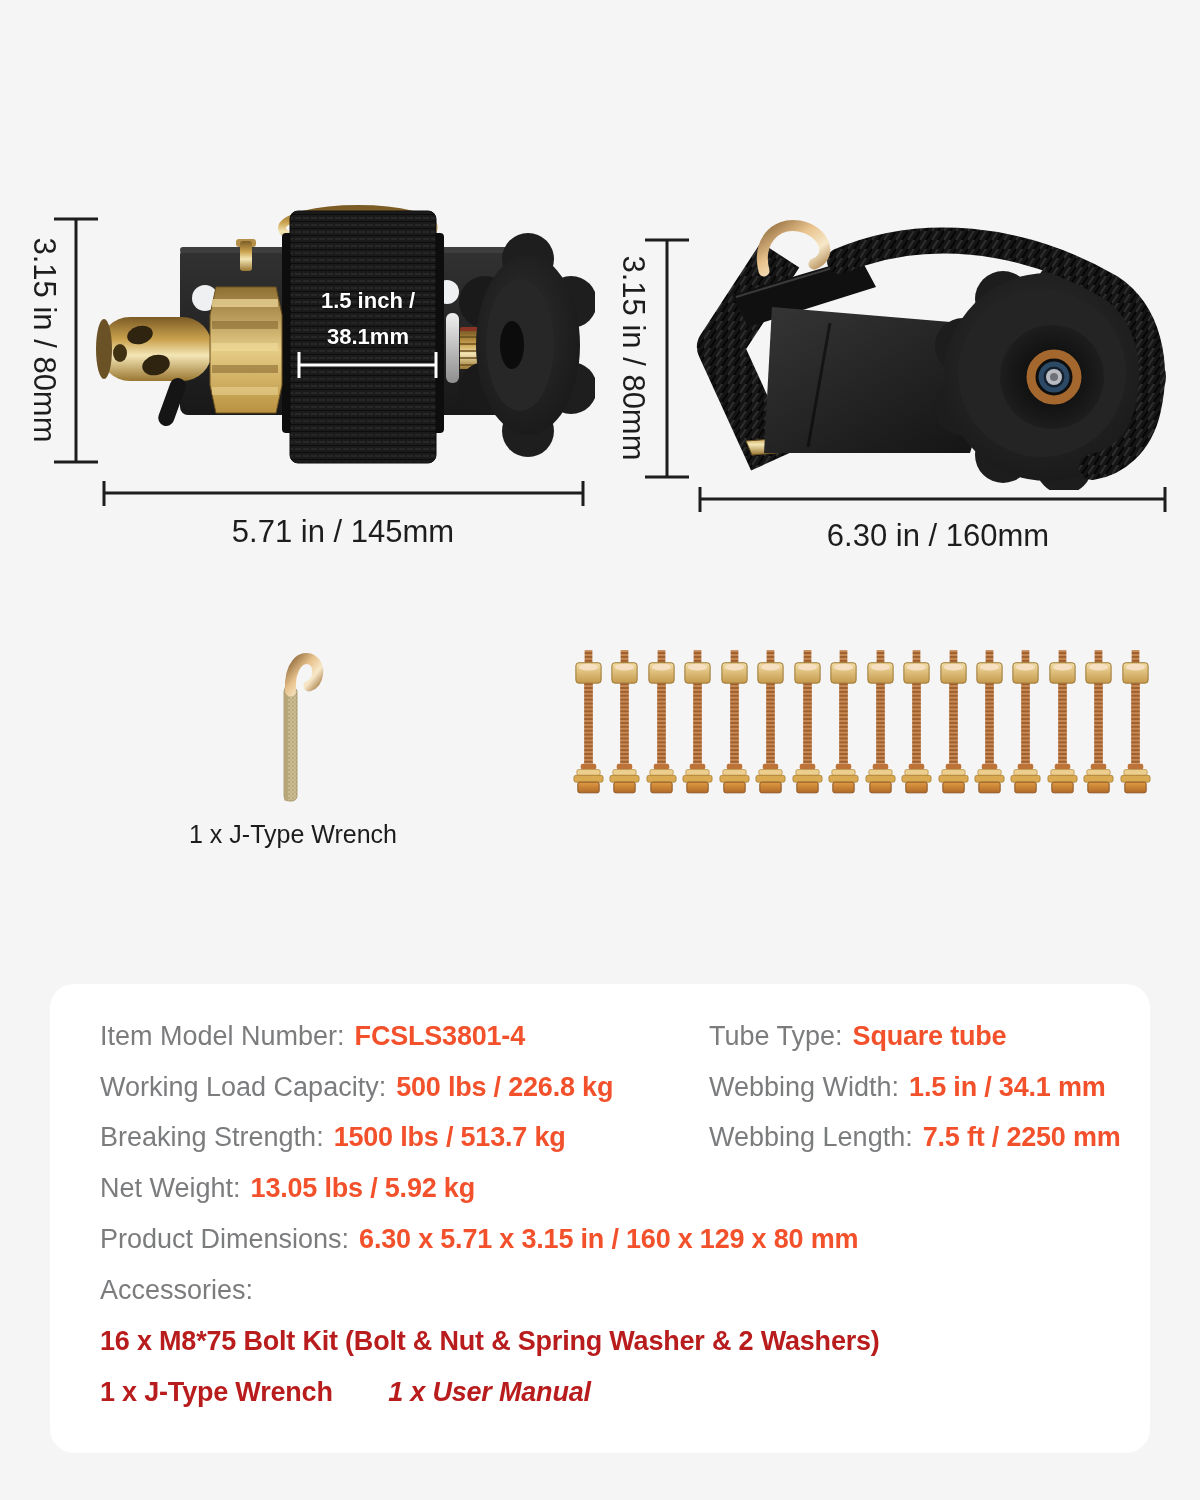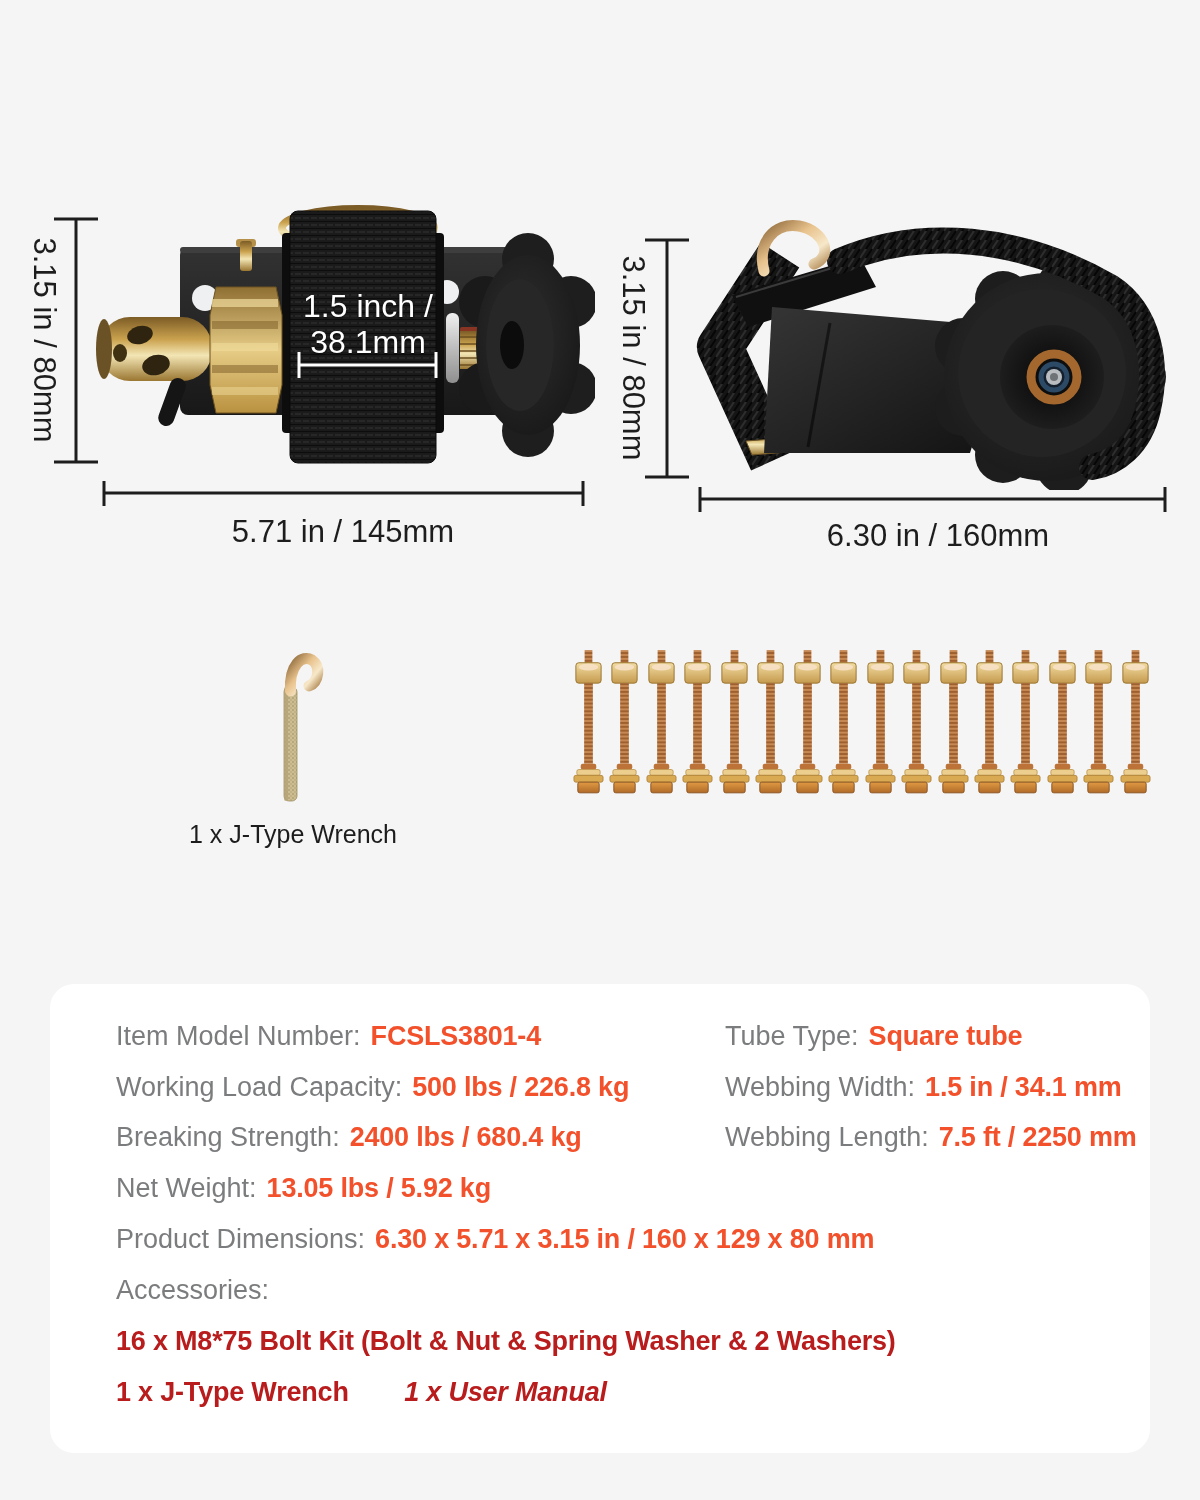--- a/index.html
+++ b/index.html
@@ -14,35 +14,35 @@
   
   .dim-label{
     position:absolute;
     font-size:31px;color:#1d1d1d;white-space:nowrap;
     transform:translate(-50%,-50%);
   }
   .dim-label.vert{transform:translate(-50%,-50%) rotate(90deg);}
   .dim-label.horiz{transform:translateX(-50%);}
   
   .strap-text{
-    position:absolute;color:#ffffff;font-weight:400;font-size:32px;
+    position:absolute;color:#ffffff;font-weight:700;font-size:22px;
     transform:translateX(-50%);white-space:nowrap;
     text-shadow:0 1px 2px rgba(0,0,0,.6);
   }
   
   .acc-label{
     position:absolute;color:#1c1c1c;font-size:25px;line-height:28.5px;
     transform:translateX(-50%);text-align:center;white-space:nowrap;
   }
   
   .spec-card{
     position:absolute;left:50px;top:984px;width:1100px;height:469px;
     background:#ffffff;border-radius:24px;
   }
-  .spec-row{position:absolute;font-size:27px;white-space:nowrap;line-height:32px;margin-left:16px;}
+  .spec-row{position:absolute;font-size:27px;white-space:nowrap;line-height:32px;}
   .spec-label{color:#7b7c7e;}
   .spec-value{color:#f2512b;font-weight:700;margin-left:10px;letter-spacing:-0.2px;}
   .spec-accent{color:#b91c1c;font-weight:700;letter-spacing:-0.2px;}
   .spec-gap{margin-left:48px;font-style:italic;}
   
   .bolt-row{
     position:absolute;left:572px;top:646px;width:580px;height:150px;
     display:flex;justify-content:space-between;align-items:flex-start;
   }
   .bolt{width:33px;height:150px;flex:0 0 auto;}
@@ -333,21 +333,21 @@
   </div>
 
   <div class="spec-row" style="left:100px;top:1071px">
     <span class="spec-label">Working Load Capacity:</span><span class="spec-value">500 lbs / 226.8 kg</span>
   </div>
   <div class="spec-row" style="left:709px;top:1071px">
     <span class="spec-label">Webbing Width:</span><span class="spec-value">1.5 in / 34.1 mm</span>
   </div>
 
   <div class="spec-row" style="left:100px;top:1121px">
-    <span class="spec-label">Breaking Strength:</span><span class="spec-value">2400 lbs / 680.4 kg</span>
+    <span class="spec-label">Breaking Strength:</span><span class="spec-value">1500 lbs / 513.7 kg</span>
   </div>
   <div class="spec-row" style="left:709px;top:1121px">
     <span class="spec-label">Webbing Length:</span><span class="spec-value">7.5 ft / 2250 mm</span>
   </div>
 
   <div class="spec-row" style="left:100px;top:1172px">
     <span class="spec-label">Net Weight:</span><span class="spec-value">13.05 lbs / 5.92 kg</span>
   </div>
 
   <div class="spec-row" style="left:100px;top:1223px">

